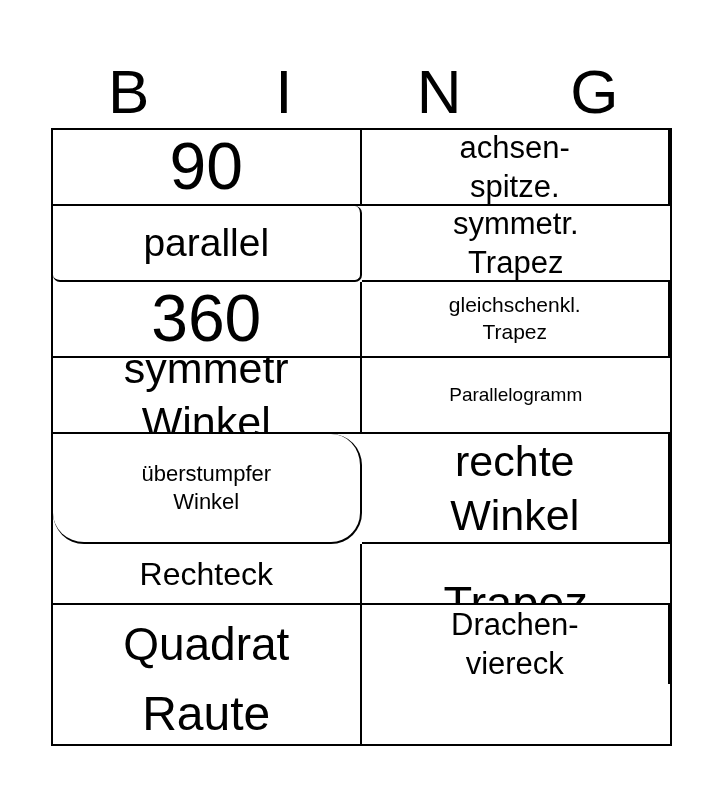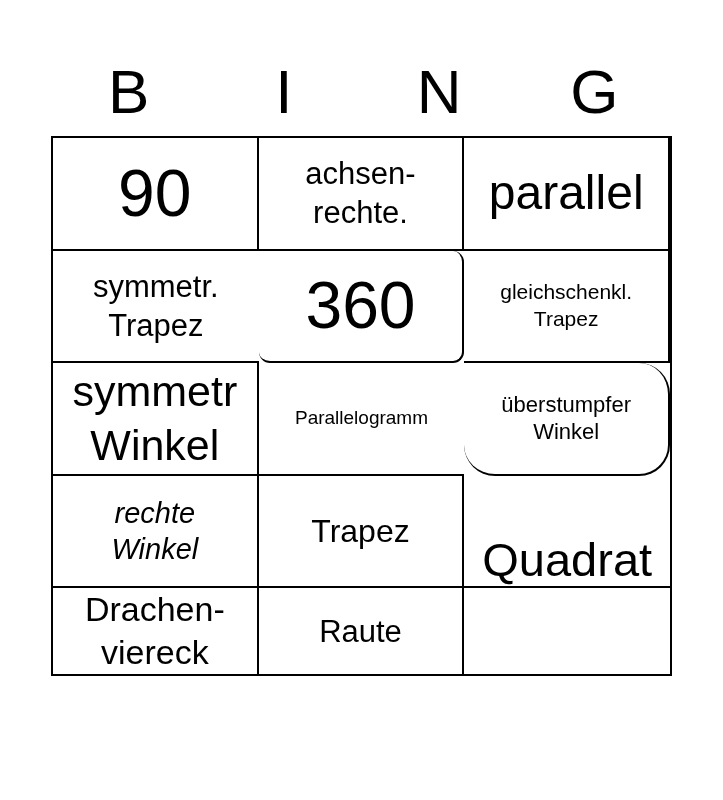--- a/index.html
+++ b/index.html
@@ -31,28 +31,27 @@
     font-size: 62px;
     line-height: 1;
     padding-bottom: 5px;
     font-weight: 400;
   }
   .grid {
     position: absolute;
     left: 51px;
     top: 128px;
     width: 621px;
-    height: 540px;
+    height: 618px;
     box-sizing: border-box;
     border: 2px solid #000000;
     display: grid;
-    grid-template-columns: repeat(3, 1fr);
+    grid-template-columns: repeat(2, 1fr);
     grid-template-rows: repeat(4, 1fr);
     background: #ffffff;
-    margin-top: 8px;
   }
   .cell {
     box-sizing: border-box;
     border-right: 2px solid #000000;
     border-bottom: 2px solid #000000;
     display: flex;
     align-items: center;
     justify-content: center;
     text-align: center;
     overflow: hidden;
@@ -61,31 +60,31 @@
   .cell:nth-child(4n) { border-right: none; }
   .cell:nth-child(n+13) { border-bottom: none; }
   .cell-text {
     white-space: pre-line;
     line-height: 1.26;
     display: block;
   }
   
   .cell:nth-child(1)  { font-size: 66px; }
   .cell:nth-child(2)  { font-size: 31px; }
-  .cell:nth-child(3)  { font-size: 48px; }
+  .cell:nth-child(3)  { font-size: 39px; border-radius: 7px; }
   .cell:nth-child(4)  { font-size: 31px; }
-  .cell:nth-child(5)  { font-size: 66px; border-radius: 11px; }
+  .cell:nth-child(5)  { font-size: 66px; }
   .cell:nth-child(6)  { font-size: 21px; }
   .cell:nth-child(7)  { font-size: 43px; }
   .cell:nth-child(8)  { font-size: 19px; }
   .cell:nth-child(9)  { font-size: 22px; border-radius: 31px; }
-  .cell:nth-child(10) { font-size: 29px; font-style: italic; }
+  .cell:nth-child(10) { font-size: 43px; }
   .cell:nth-child(11) { font-size: 32px; }
   .cell:nth-child(12) { font-size: 47px; }
-  .cell:nth-child(13) { font-size: 34px; }
+  .cell:nth-child(13) { font-size: 46px; }
   .cell:nth-child(14) { font-size: 31px; }
   .cell:nth-child(15) { font-size: 48px; }
   .cell:nth-child(16) { font-size: 64px; }
   
   .cell:nth-child(12) .cell-text { transform: translateY(29px); }
 </style>
 </head>
 <body>
 
 <div class="page">
@@ -96,21 +95,21 @@
     <div class="header-cell">N</div>
     <div class="header-cell">G</div>
   </div>
 
   <div class="grid">
       <div class="cell">
         <span class="cell-text">90</span>
       </div>
       <div class="cell">
         <span class="cell-text">achsen-
-rechte.</span>
+spitze.</span>
       </div>
       <div class="cell">
         <span class="cell-text">parallel</span>
       </div>
       <div class="cell">
         <span class="cell-text">symmetr.
 Trapez</span>
       </div>
       <div class="cell">
         <span class="cell-text">360</span>
@@ -128,20 +127,23 @@
       </div>
       <div class="cell">
         <span class="cell-text">überstumpfer
 Winkel</span>
       </div>
       <div class="cell">
         <span class="cell-text">rechte
 Winkel</span>
       </div>
       <div class="cell">
+        <span class="cell-text">Rechteck</span>
+      </div>
+      <div class="cell">
         <span class="cell-text">Trapez</span>
       </div>
       <div class="cell">
         <span class="cell-text">Quadrat</span>
       </div>
       <div class="cell">
         <span class="cell-text">Drachen-
 viereck</span>
       </div>
       <div class="cell">

